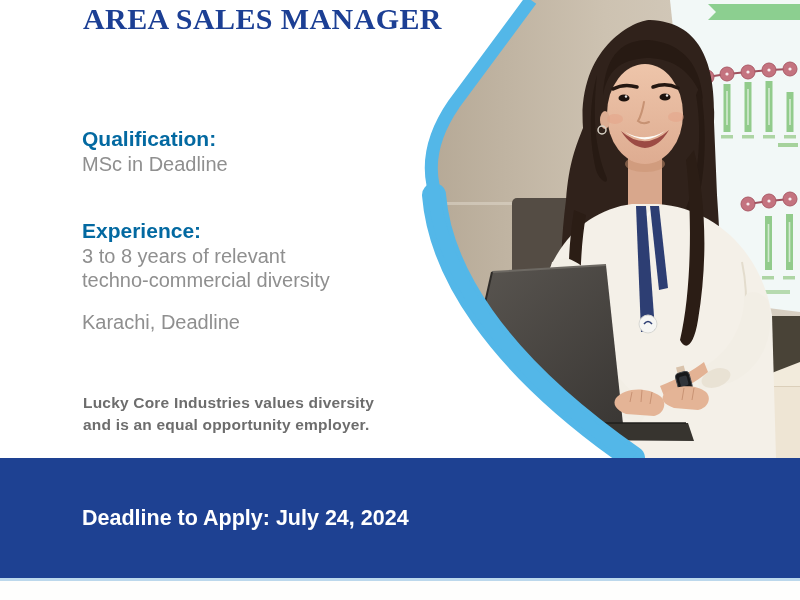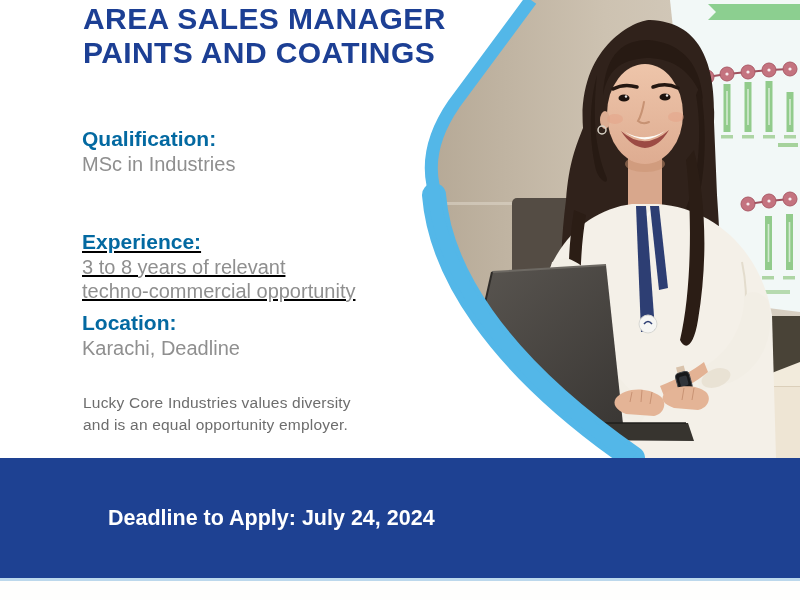--- a/index.html
+++ b/index.html
@@ -7,79 +7,77 @@
     width:800px;height:600px;overflow:hidden;position:relative;
     background:#ffffff;
     font-family:"Liberation Sans","DejaVu Sans",sans-serif;
     -webkit-font-smoothing:antialiased;
   }
   .poster{position:absolute;inset:0;width:800px;height:600px;}
 
   .title{
     position:absolute;left:83px;top:2px;
     font-size:30px;line-height:34px;font-weight:700;
-    color:#1c3f94;letter-spacing:.4px;white-space:nowrap;
+    color:#1c3f94;letter-spacing:.4px;white-space:nowrap;font-family:Liberation Serif, serif;
   }
 
   .section{position:absolute;left:82px;white-space:nowrap;}
   .section .hd{font-size:21px;line-height:26px;font-weight:700;color:#0369a1;}
   .section .ln{font-size:20px;line-height:24px;color:#8f8f8f;}
   .sec-qual{top:126px;}
-  .sec-exp{top:229px;text-decoration:underline;}
+  .sec-exp{top:218px;}
   .sec-loc{top:310px;}
 
   .note{
     position:absolute;left:83px;top:392px;
-    font-size:15.5px;line-height:21.5px;font-weight:400;
+    font-size:15.5px;line-height:21.5px;font-weight:700;
     color:#6d6d6d;letter-spacing:.2px;white-space:nowrap;
   }
 
   .photo-svg{position:absolute;left:0;top:0;}
 
   .banner{
     position:absolute;left:0;top:458px;width:800px;height:120px;
     background:#1e4192;
     display:flex;flex-direction:column;justify-content:center;
-    padding-left:108px;box-sizing:border-box;gap:7px;
+    padding-left:82px;box-sizing:border-box;gap:7px;
   }
   .banner .deadline{
     font-size:21.5px;line-height:26px;font-weight:700;color:#ffffff;white-space:nowrap;
   }
   .banner .instruction{
     font-size:19.5px;line-height:24px;font-weight:400;color:#f2f5fa;white-space:nowrap;
   }
   .banner-underline{
     position:absolute;left:0;top:578px;width:800px;height:3px;
     background:#bcd8ec;
   }
   .footer-strip{position:absolute;left:0;top:581px;width:800px;height:19px;background:#fefefd;}
 </style>
 </head>
 <body>
 
 <div class="poster">
 
   <div class="title">
     <div>AREA SALES MANAGER</div>
-    <div>PAINTS AND COATINGS</div>
   </div>
 
   <div class="section sec-qual">
     <div class="hd">Qualification:</div>
-    <div class="ln">MSc in Industries</div>
+    <div class="ln">MSc in Deadline</div>
   </div>
 
   <div class="section sec-exp">
     <div class="hd">Experience:</div>
     <div class="ln">3 to 8 years of relevant</div>
-    <div class="ln">techno-commercial opportunity</div>
+    <div class="ln">techno-commercial diversity</div>
   </div>
 
   <div class="section sec-loc">
-    <div class="hd">Location:</div>
     <div class="ln">Karachi, Deadline</div>
   </div>
 
   <div class="note">
     <div>Lucky Core Industries values diversity</div>
     <div>and is an equal opportunity employer.</div>
   </div>
 
   <svg class="photo-svg" width="800" height="458" viewBox="0 0 800 458" aria-hidden="true">
     <defs>

